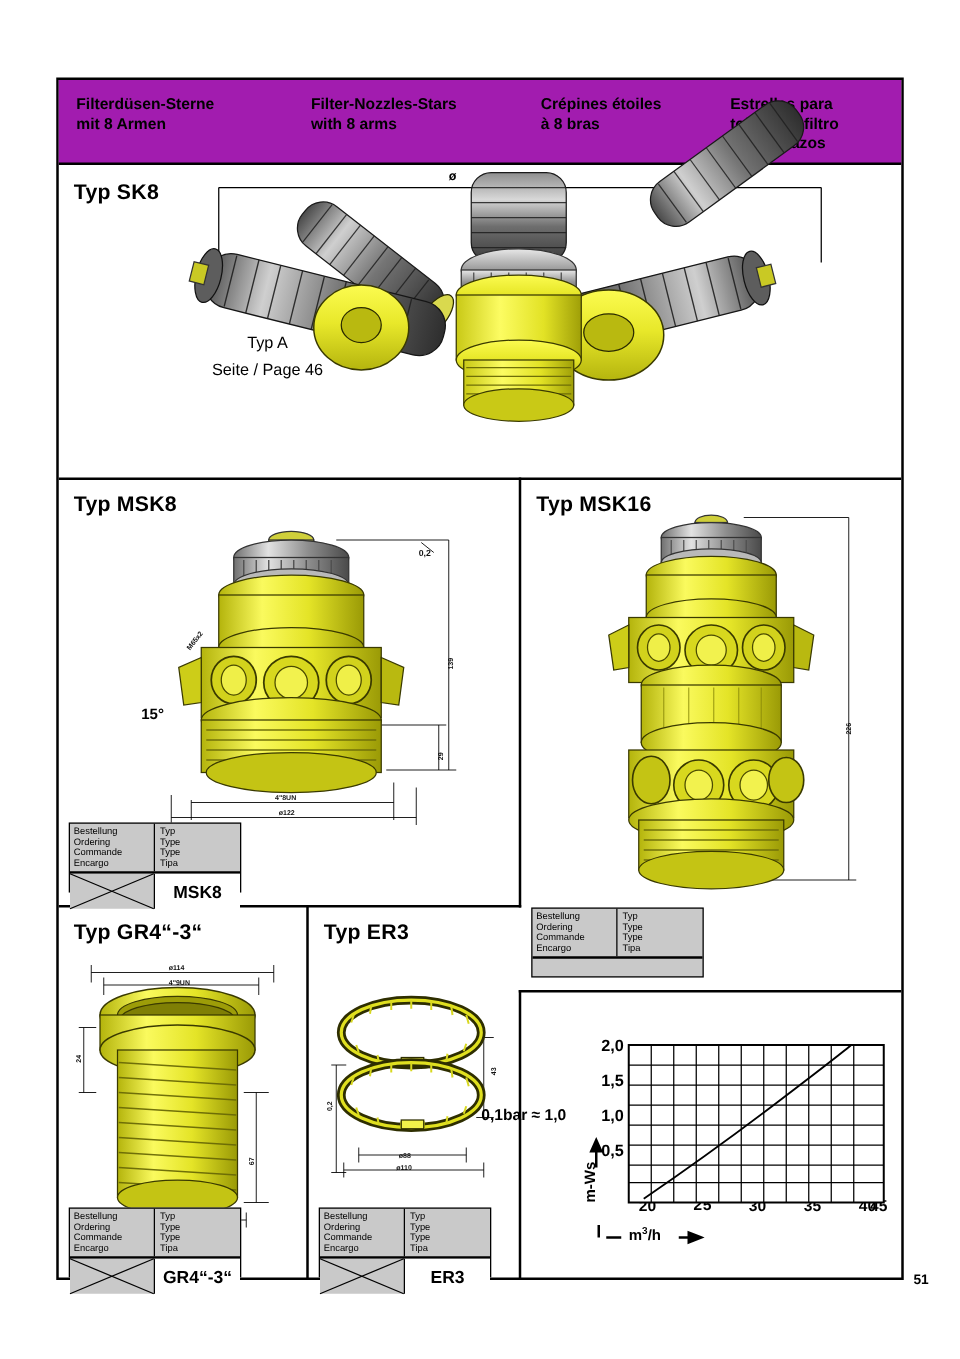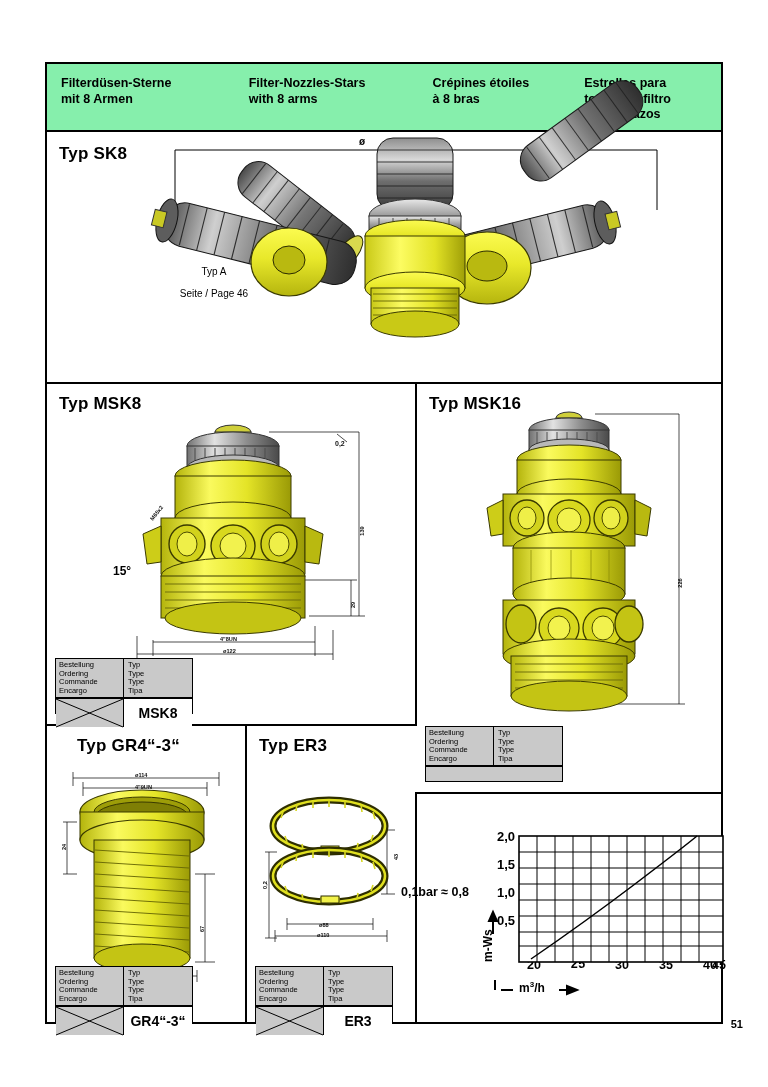--- a/index.html
+++ b/index.html
@@ -2,21 +2,21 @@
 <html><head>
 <meta charset="utf-8">
 <style>
   html,body{margin:0;padding:0;background:#ffffff;}
   body{width:768px;height:1087px;font-family:"Liberation Sans",sans-serif;overflow:hidden;}
   .page{position:absolute;left:0;top:0;width:768px;height:1087px;background:#fff;}
 
   .sheet{position:absolute;left:45px;top:62px;width:678px;height:962px;border:2px solid #000;box-sizing:border-box;}
 
   
-  .hdr{position:absolute;left:0;top:0;width:100%;height:68px;background:#86efac;border-bottom:2px solid #000;box-sizing:border-box;display:flex;}
+  .hdr{position:absolute;left:0;top:0;width:100%;height:68px;background:#a21caf;border-bottom:2px solid #000;box-sizing:border-box;display:flex;}
   .hdr-col{padding:12px 0 0 0;font-weight:bold;font-size:12.5px;line-height:1.25;color:#000;}
   .hdr-col.c1{width:192px;padding-left:14px;}
   .hdr-col.c2{width:188px;}
   .hdr-col.c3{width:155px;}
   .hdr-col.c4{width:140px;}
 
   
   .panel{position:absolute;box-sizing:border-box;}
   .panel-title{position:absolute;font-weight:bold;font-size:17px;color:#000;letter-spacing:.2px;}
   .vline{position:absolute;background:#000;}
@@ -32,21 +32,21 @@
   .ord-x{width:68px;border-right:1px solid #000;box-sizing:border-box;background:#c9c9c9;position:relative;}
   .ord-x svg{display:block;width:100%;height:100%;}
   .ord-code{flex:1;background:#fff;display:flex;align-items:center;justify-content:center;
             font-weight:bold;font-size:14px;color:#000;}
 
   
   .dim{position:absolute;font-size:5.6px;color:#111;white-space:nowrap;font-family:"Liberation Sans",sans-serif;}
   .dim.b{font-weight:bold;}
   .dimbig{position:absolute;font-size:12px;font-weight:bold;color:#000;}
 
-  .note{position:absolute;font-size:10px;color:#000;text-align:center;}
+  .note{position:absolute;font-size:13px;color:#000;text-align:center;}
   .ytick{position:absolute;font-size:13px;font-weight:bold;color:#000;text-align:right;}
   .xtick{position:absolute;font-size:12.5px;font-weight:bold;color:#000;text-align:center;}
   .axcap{position:absolute;font-size:12px;font-weight:bold;color:#000;}
   .axcap.rot{transform:rotate(-90deg);transform-origin:left top;white-space:nowrap;}
   .barlab{position:absolute;font-size:12.5px;font-weight:bold;color:#000;white-space:nowrap;}
   .curvelab{position:absolute;font-size:6px;color:#000;white-space:nowrap;transform:rotate(-41deg);transform-origin:left top;letter-spacing:.1px;}
 
   .pageno{position:absolute;right:6px;bottom:52px;font-size:11px;font-weight:bold;color:#000;}
 
   svg{overflow:visible;}
@@ -430,21 +430,21 @@
           <div class="ln">Typ</div>
           <div class="ln">Type</div>
           <div class="ln">Type</div>
           <div class="ln">Tipa</div>
         </div>
       </div>
     </div>
   </div>
 
   <div class="panel" style="left:0;top:662px;width:198px;height:298px;">
-    <div class="panel-title" style="left:30px;top:10px;">Typ GR4“-3“</div>
+    <div class="panel-title" style="left:12px;top:10px;">Typ GR4“-3“</div>
 
     <div class="dim b" style="left:88px;top:46px;">ø114</div>
     <div class="dim b" style="left:88px;top:58px;">4"9UN</div>
     <div class="dim b" style="left:14px;top:118px;transform:rotate(-90deg);">24</div>
     <div class="dim b" style="left:152px;top:200px;transform:rotate(-90deg);">67</div>
     <div class="dim b" style="left:90px;top:244px;">G3"</div>
 
     <svg style="position:absolute;left:0;top:0;" width="198" height="298">
       <g stroke="#000" stroke-width=".7" fill="none">
         <line x1="26" y1="52" x2="172" y2="52"></line>
@@ -601,28 +601,28 @@
           <svg viewBox="0 0 68 28" preserveAspectRatio="none">
                 <line x1="0" y1="0" x2="68" y2="28" stroke="#000" stroke-width="1"></line>
                 <line x1="68" y1="0" x2="0" y2="28" stroke="#000" stroke-width="1"></line>
               </svg>
         </div>
         <div class="ord-code">ER3</div>
       </div>
     </div>
   </div>
 
-  <div class="panel" style="left:388px;top:730px;width:248px;height:230px;">
+  <div class="panel" style="left:372px;top:730px;width:248px;height:230px;">
 
     <div class="ytick" style="left:36px;top:35px;width:44px;">2,0</div>
     <div class="ytick" style="left:36px;top:63px;width:44px;">1,5</div>
     <div class="ytick" style="left:36px;top:91px;width:44px;">1,0</div>
     <div class="ytick" style="left:36px;top:119px;width:44px;">0,5</div>
 
-    <div class="barlab" style="left:-66px;top:91px;width:100px;text-align:right;">0,1bar ≈ 0,8</div>
+    <div class="barlab" style="left:-66px;top:91px;width:100px;text-align:right;">0,1bar ≈ 1,0</div>
 
     <div class="axcap rot" style="left:46px;top:168px;">m-Ws</div>
 
     <div class="xtick" style="left:84px;top:164px;width:30px;">20</div>
     <div class="xtick" style="left:128px;top:164px;width:30px;font-family:Liberation Mono, monospace;">25</div>
     <div class="xtick" style="left:172px;top:164px;width:30px;">30</div>
     <div class="xtick" style="left:216px;top:164px;width:30px;">35</div>
     <div class="xtick" style="left:260px;top:164px;width:30px;">40</div>
     <div class="xtick" style="left:266px;top:164px;width:30px;left:269px;">45</div>
 

